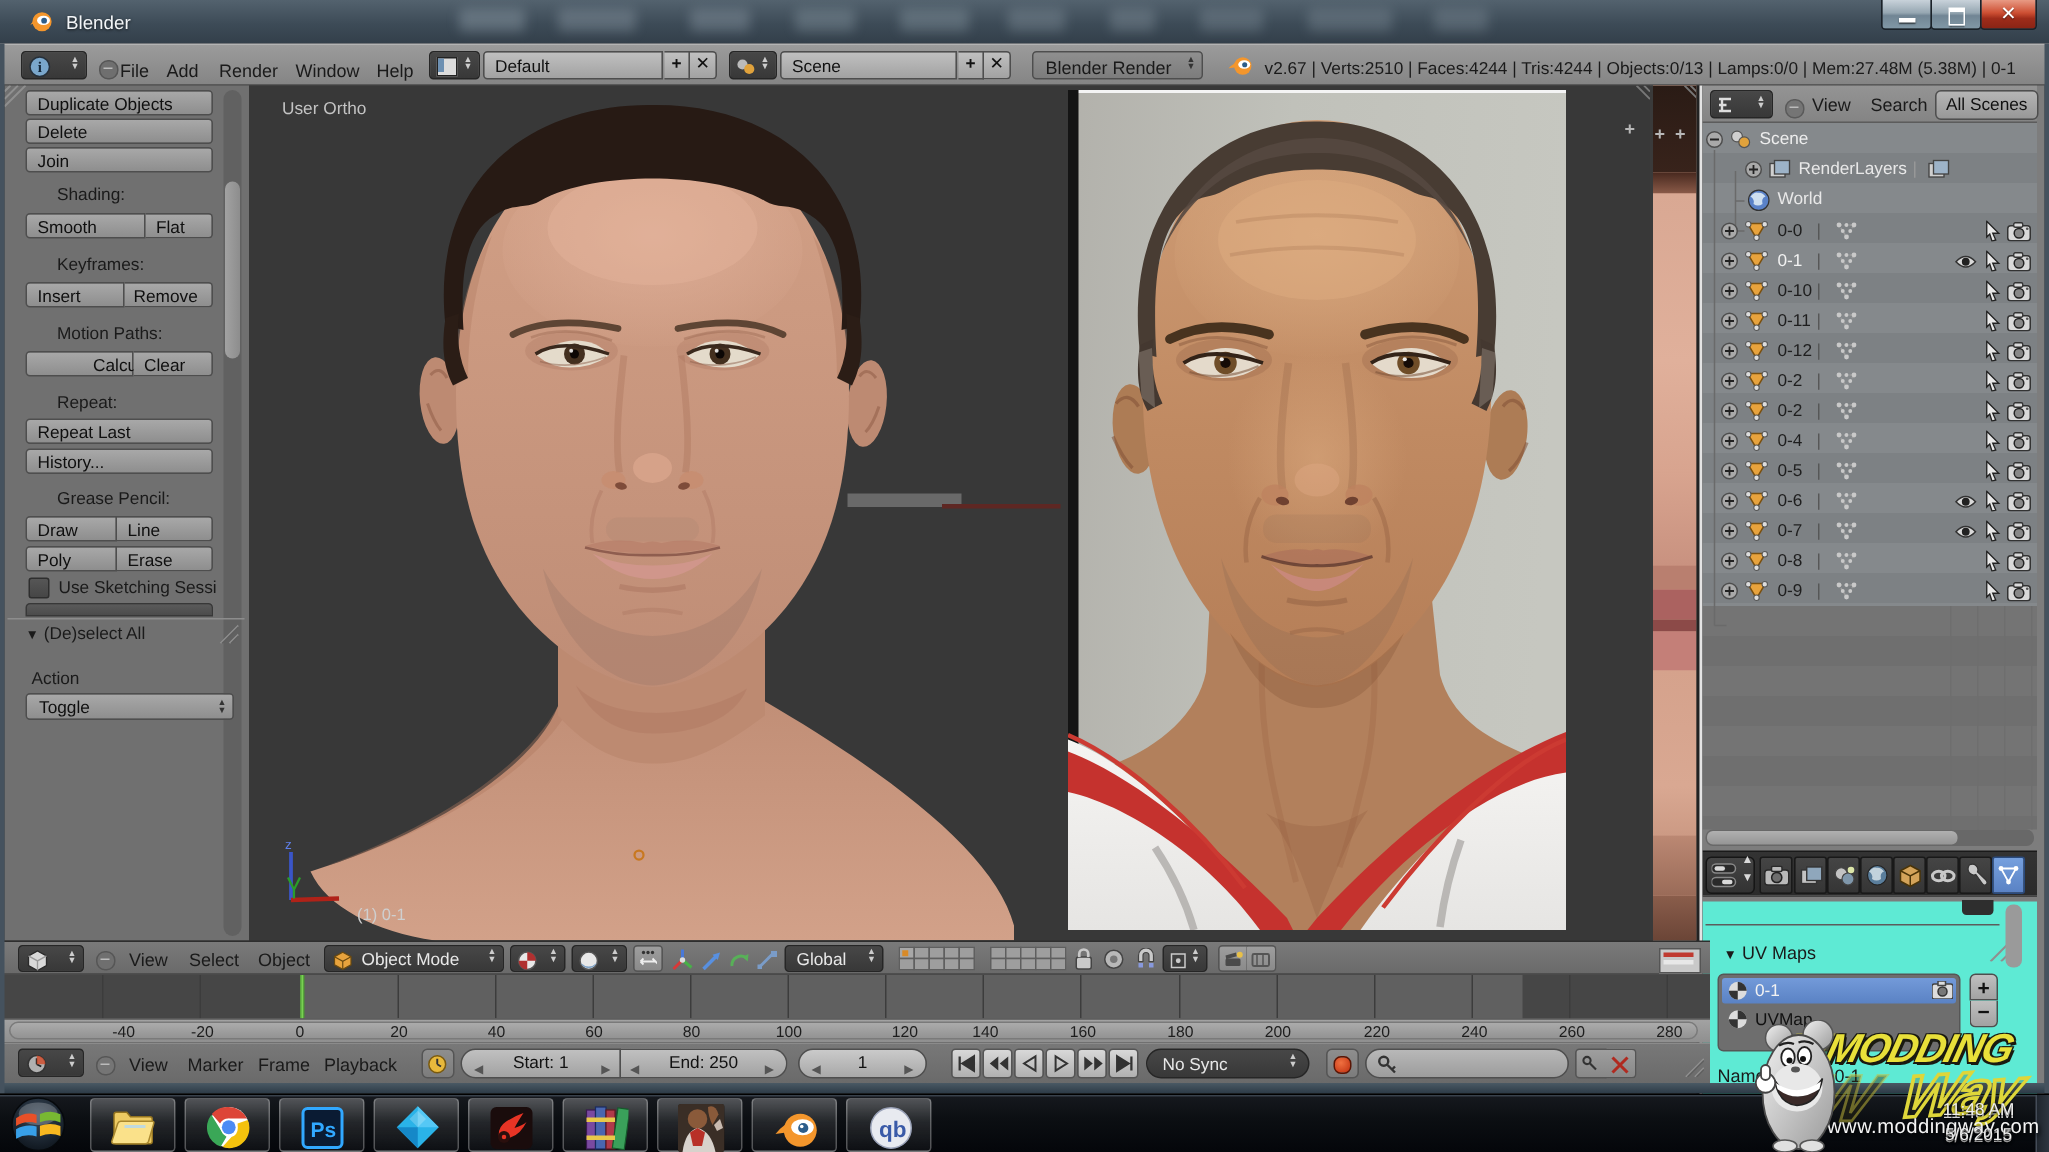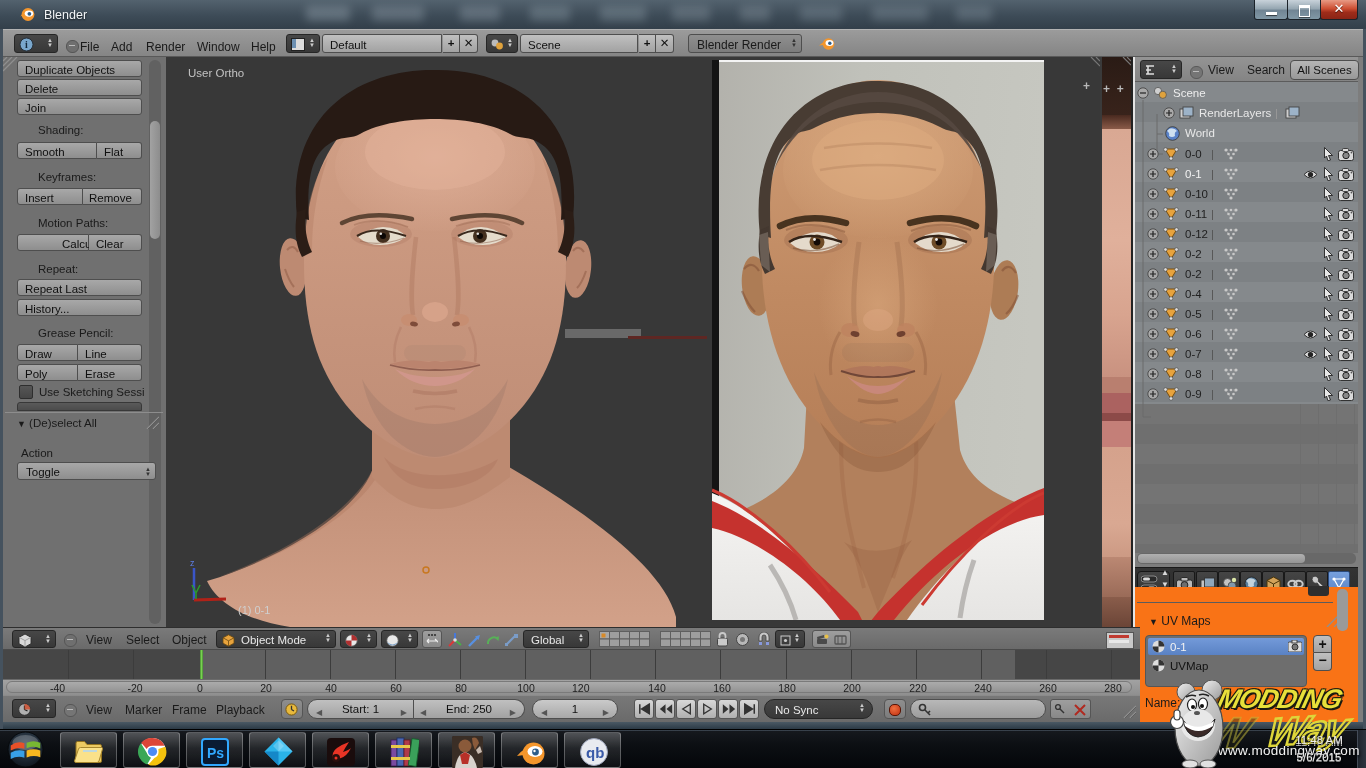--- a/index.html
+++ b/index.html
@@ -92,20 +92,21 @@
     <div class="abs txt" style="left:8px;top:4px;">Blender Render</div>
     <div class="stepper" style="color:#333;">▲<br>▼</div>
   </div>
 
   <svg class="abs" style="left:818px;top:6px;" width="18" height="15" viewBox="0 0 18 15">
     <path d="M1,9.5 Q5,5.5 9,5 L5,9 Z" fill="#f4962c"></path>
     <circle cx="10.5" cy="8" r="5.8" fill="#f4962c"></circle>
     <ellipse cx="11.5" cy="7" rx="4" ry="2.9" fill="#fff"></ellipse>
     <circle cx="11.8" cy="7.2" r="1.7" fill="#2d5d8a"></circle>
   </svg>
+  <div class="abs txt" style="left:843px;top:11px;font-size:11.5px;">v2.67 | Verts:2510 | Faces:4244 | Tris:4244 | Objects:0/13 | Lamps:0/0 | Mem:27.48M (5.38M) | 0-1</div>
 </div>
 
 <div class="abs" id="toolshelf" style="left:3px;top:57px;width:163px;height:570px;background:#707070;font-size:11.5px;">
 
   <svg class="abs" style="left:0;top:0;" width="16" height="16" viewBox="0 0 16 16">
         <path d="M0,4 L4,0 M0,9 L9,0 M0,14 L14,0" stroke="#8f8f8f" stroke-width="1.3" fill="none"></path>
       </svg>
 
   <div class="abs" style="left:146px;top:3px;width:12px;height:564px;background:#616161;border-radius:6px;"></div>
   <div class="abs" style="left:147px;top:64px;width:10px;height:118px;background:linear-gradient(90deg,#a2a2a2,#8d8d8d);border-radius:5px;"></div>
@@ -931,21 +932,21 @@
     <div class="abs" style="left:193px;top:3px;width:22px;height:25px;background:linear-gradient(#76a0de,#5a82c4);border:1px solid #2a4a7c;border-radius:2px;box-sizing:border-box;">
           <svg class="abs" style="left:3px;top:5px;" width="14" height="14" viewBox="0 0 14 14">
             <path d="M2,2 L12,2 L7,11 Z" fill="none" stroke="#fff" stroke-width="1.2"></path>
             <circle cx="2" cy="2" r="1.6" fill="#fff"></circle>
             <circle cx="12" cy="2" r="1.6" fill="#fff"></circle>
             <circle cx="7" cy="11" r="1.6" fill="#fff"></circle>
           </svg>
         </div>
   </div>
 
-  <div class="abs" style="left:0;top:530px;width:223px;height:142px;background:#f97316;">
+  <div class="abs" style="left:0;top:544px;width:223px;height:142px;background:#5eead4;">
     <div class="abs" style="left:173px;top:-1px;width:21px;height:10px;background:#2e2e2e;border-radius:0 0 3px 3px;"></div>
     <div class="abs" style="left:2px;top:15px;width:196px;height:1px;background:#5c5c5c;"></div>
 
     <div class="abs txt" style="left:14px;top:28px;"><span style="font-size:9px;">▼</span>&nbsp;UV Maps</div>
     <svg class="abs" style="left:180px;top:24px;" width="26" height="16" viewBox="0 0 26 16">
           <path d="M12,16 L26,2 M19,16 L26,9" stroke="#8f8f8f" stroke-width="1.4"></path>
         </svg>
 
     <div class="abs" style="left:10px;top:48px;width:162px;height:52px;background:#6e6e6e;border:1px solid #565656;border-radius:4px;box-sizing:border-box;">
       <div class="abs" style="left:2px;top:2px;width:156px;height:17px;background:linear-gradient(#739ad9,#5a82c4);border-radius:2px;">
@@ -1126,29 +1127,29 @@
     <g stroke="#3c3c3c" stroke-width="1">
       <path d="M68.5,0 V29 M133.5,0 V29 M265.5,0 V29 M330.5,0 V29 M395.5,0 V29 M460.5,0 V29 M525.5,0 V29 M590.5,0 V29 M655.5,0 V29 M720.5,0 V29 M786.5,0 V29 M851.5,0 V29 M916.5,0 V29 M981.5,0 V29 M1046.5,0 V29 M1111.5,0 V29"></path>
     </g>
     <rect x="200" y="0" width="3" height="29" fill="#57a33c"></rect>
     <rect x="201" y="0" width="1" height="29" fill="#79d052"></rect>
   </svg>
 
   <div class="abs" style="left:0;top:29px;width:1140px;height:16px;background:linear-gradient(#a2a2a2,#8f8f8f);border-top:1px solid #6a6a6a;box-sizing:border-box;"></div>
   <div class="abs" style="left:6px;top:31px;width:1126px;height:12px;background:linear-gradient(#ababab,#939393);border-radius:6px;border:1px solid #7a7a7a;box-sizing:border-box;"></div>
   <div id="ruler" class="abs" style="left:0;top:32px;width:1140px;height:12px;color:#1d1d1d;font-size:10.5px;">
-        <span style="position:absolute;left:50px;top:0;width:40px;text-align:left;">-40</span>
+        <span style="position:absolute;left:50px;top:0;width:40px;text-align:right;">-40</span>
         <span style="position:absolute;left:115px;top:0;width:40px;text-align:center;">-20</span>
         <span style="position:absolute;left:180px;top:0;width:40px;text-align:center;">0</span>
         <span style="position:absolute;left:246px;top:0;width:40px;text-align:center;">20</span>
         <span style="position:absolute;left:311px;top:0;width:40px;text-align:center;">40</span>
         <span style="position:absolute;left:376px;top:0;width:40px;text-align:center;">60</span>
         <span style="position:absolute;left:441px;top:0;width:40px;text-align:center;">80</span>
         <span style="position:absolute;left:506px;top:0;width:40px;text-align:center;">100</span>
-        <span style="position:absolute;left:572px;top:0;width:40px;text-align:left;">120</span>
+        <span style="position:absolute;left:572px;top:0;width:40px;text-align:right;">120</span>
         <span style="position:absolute;left:637px;top:0;width:40px;text-align:center;">140</span>
         <span style="position:absolute;left:702px;top:0;width:40px;text-align:center;">160</span>
         <span style="position:absolute;left:767px;top:0;width:40px;text-align:center;">180</span>
         <span style="position:absolute;left:832px;top:0;width:40px;text-align:center;">200</span>
         <span style="position:absolute;left:898px;top:0;width:40px;text-align:center;">220</span>
         <span style="position:absolute;left:963px;top:0;width:40px;text-align:center;">240</span>
         <span style="position:absolute;left:1028px;top:0;width:40px;text-align:center;">260</span>
         <span style="position:absolute;left:1093px;top:0;width:40px;text-align:center;">280</span>
       </div>
 </div>

